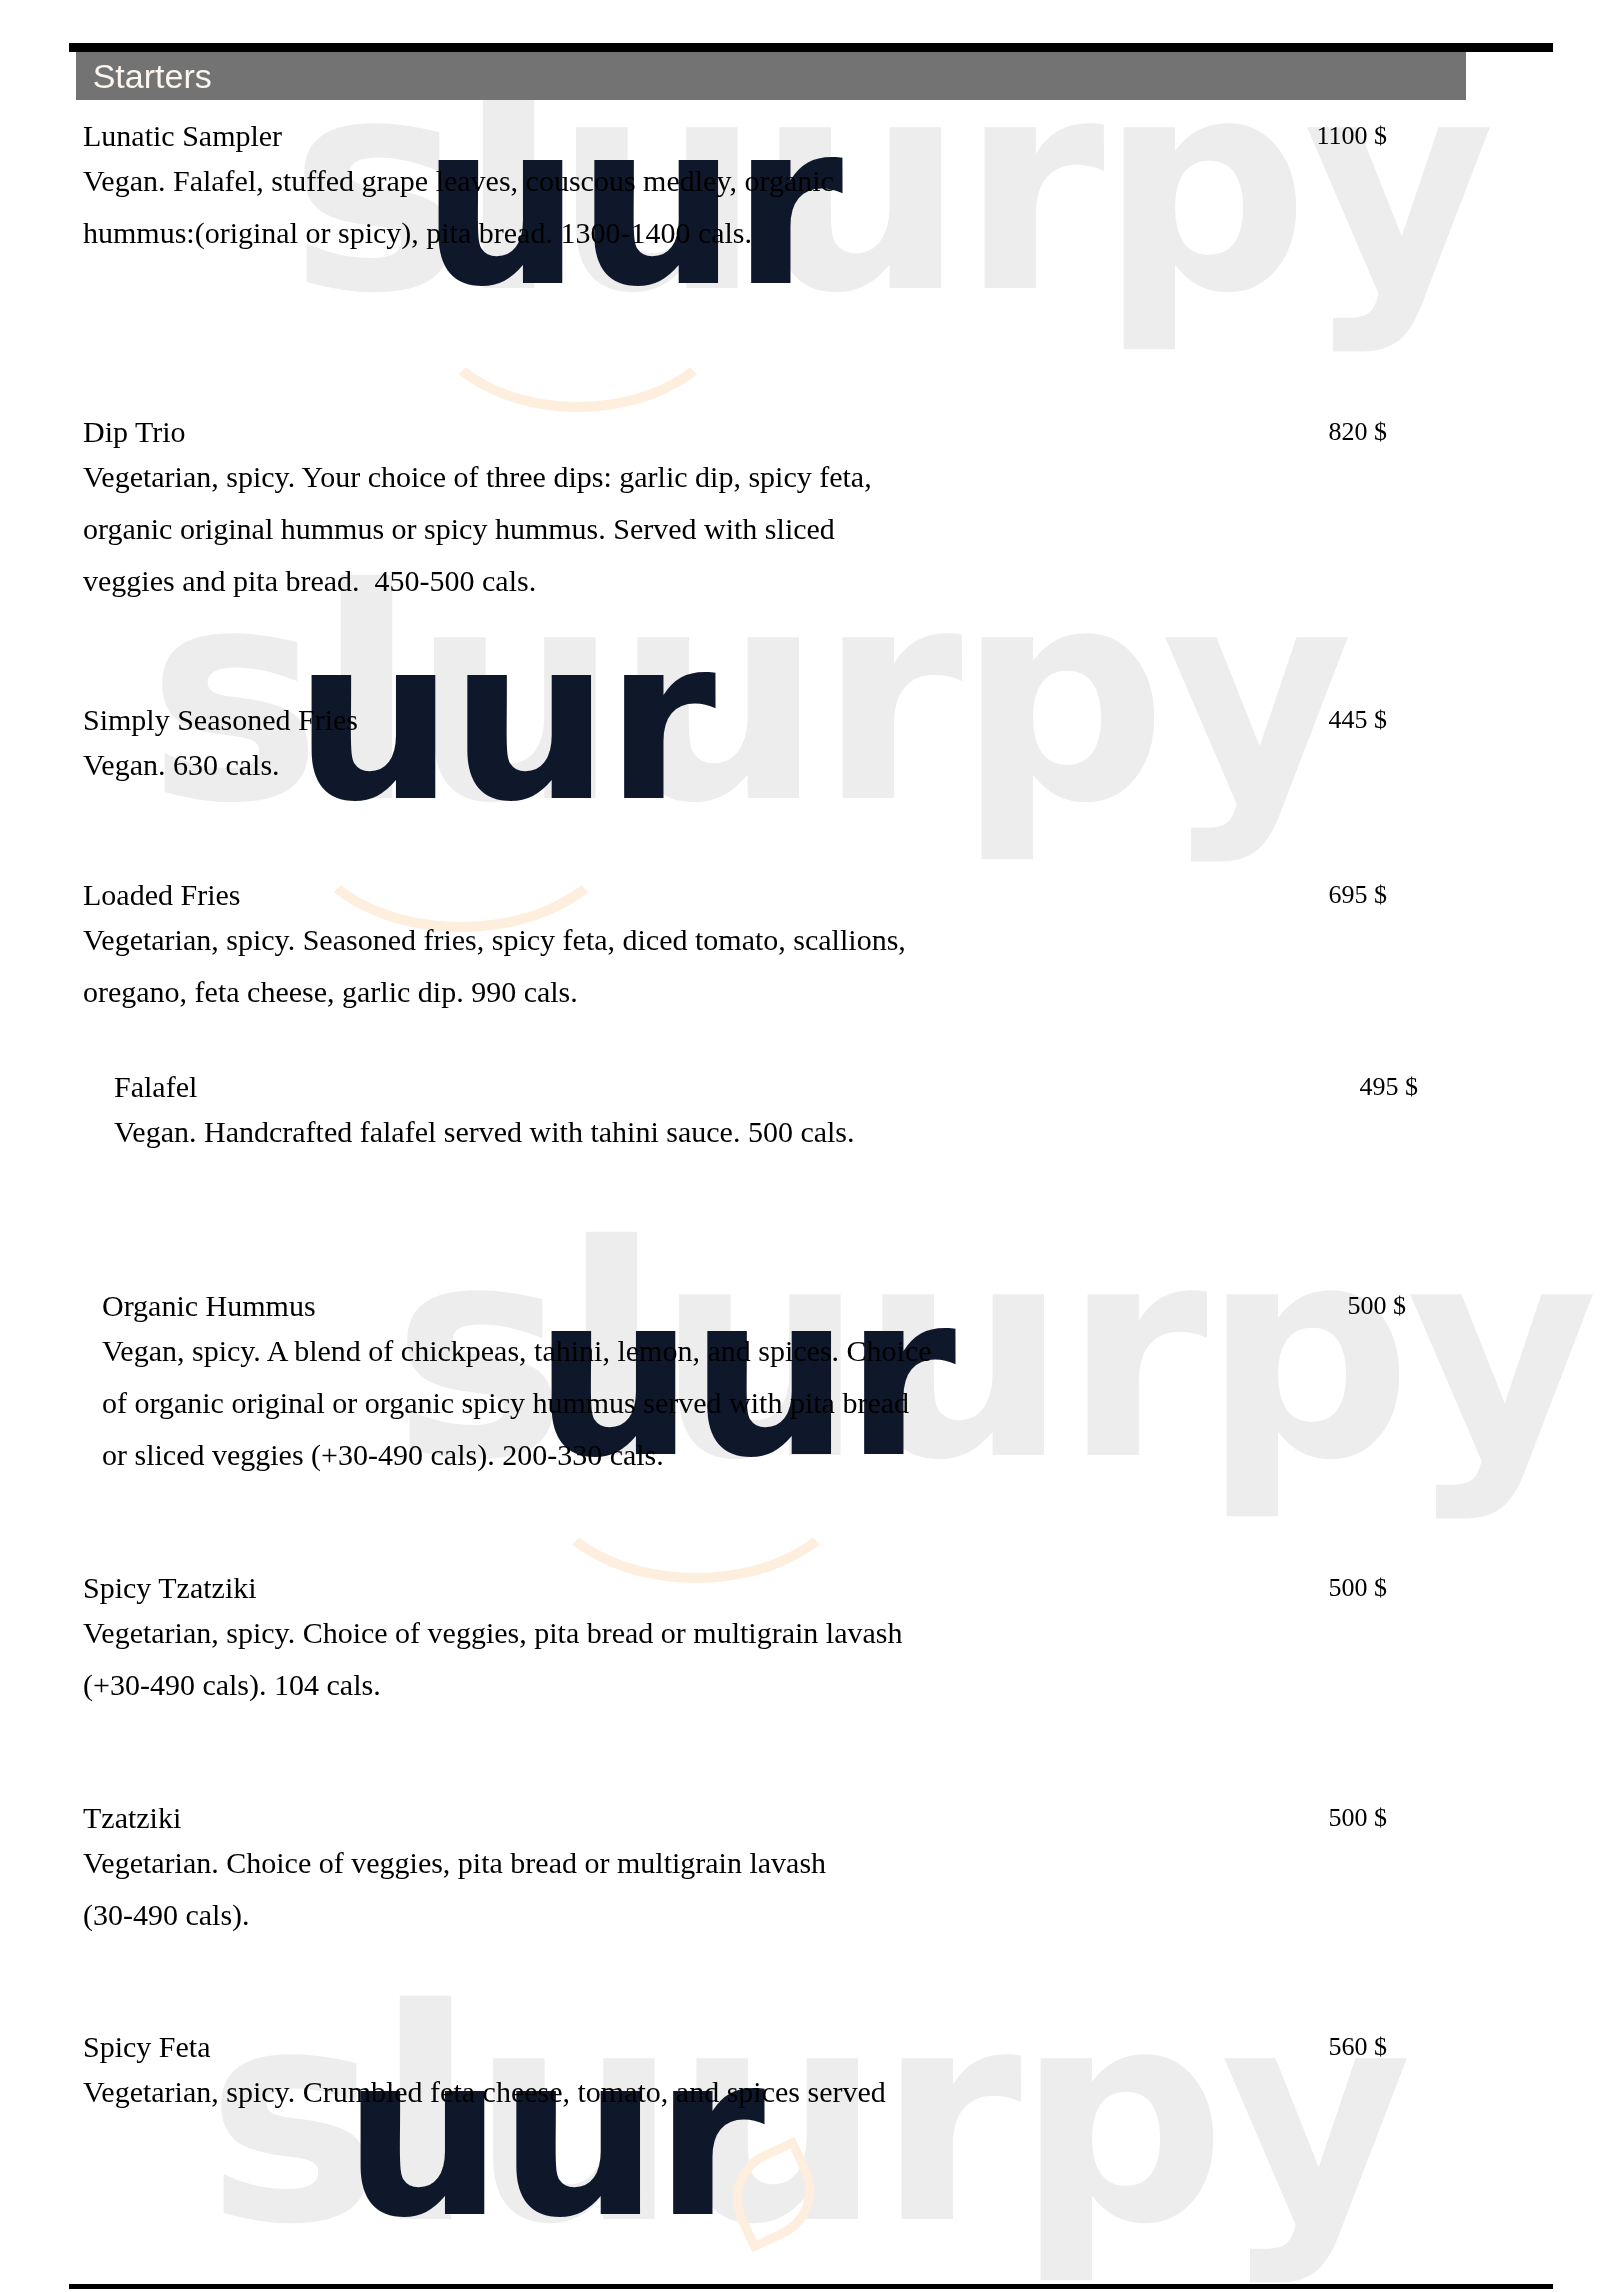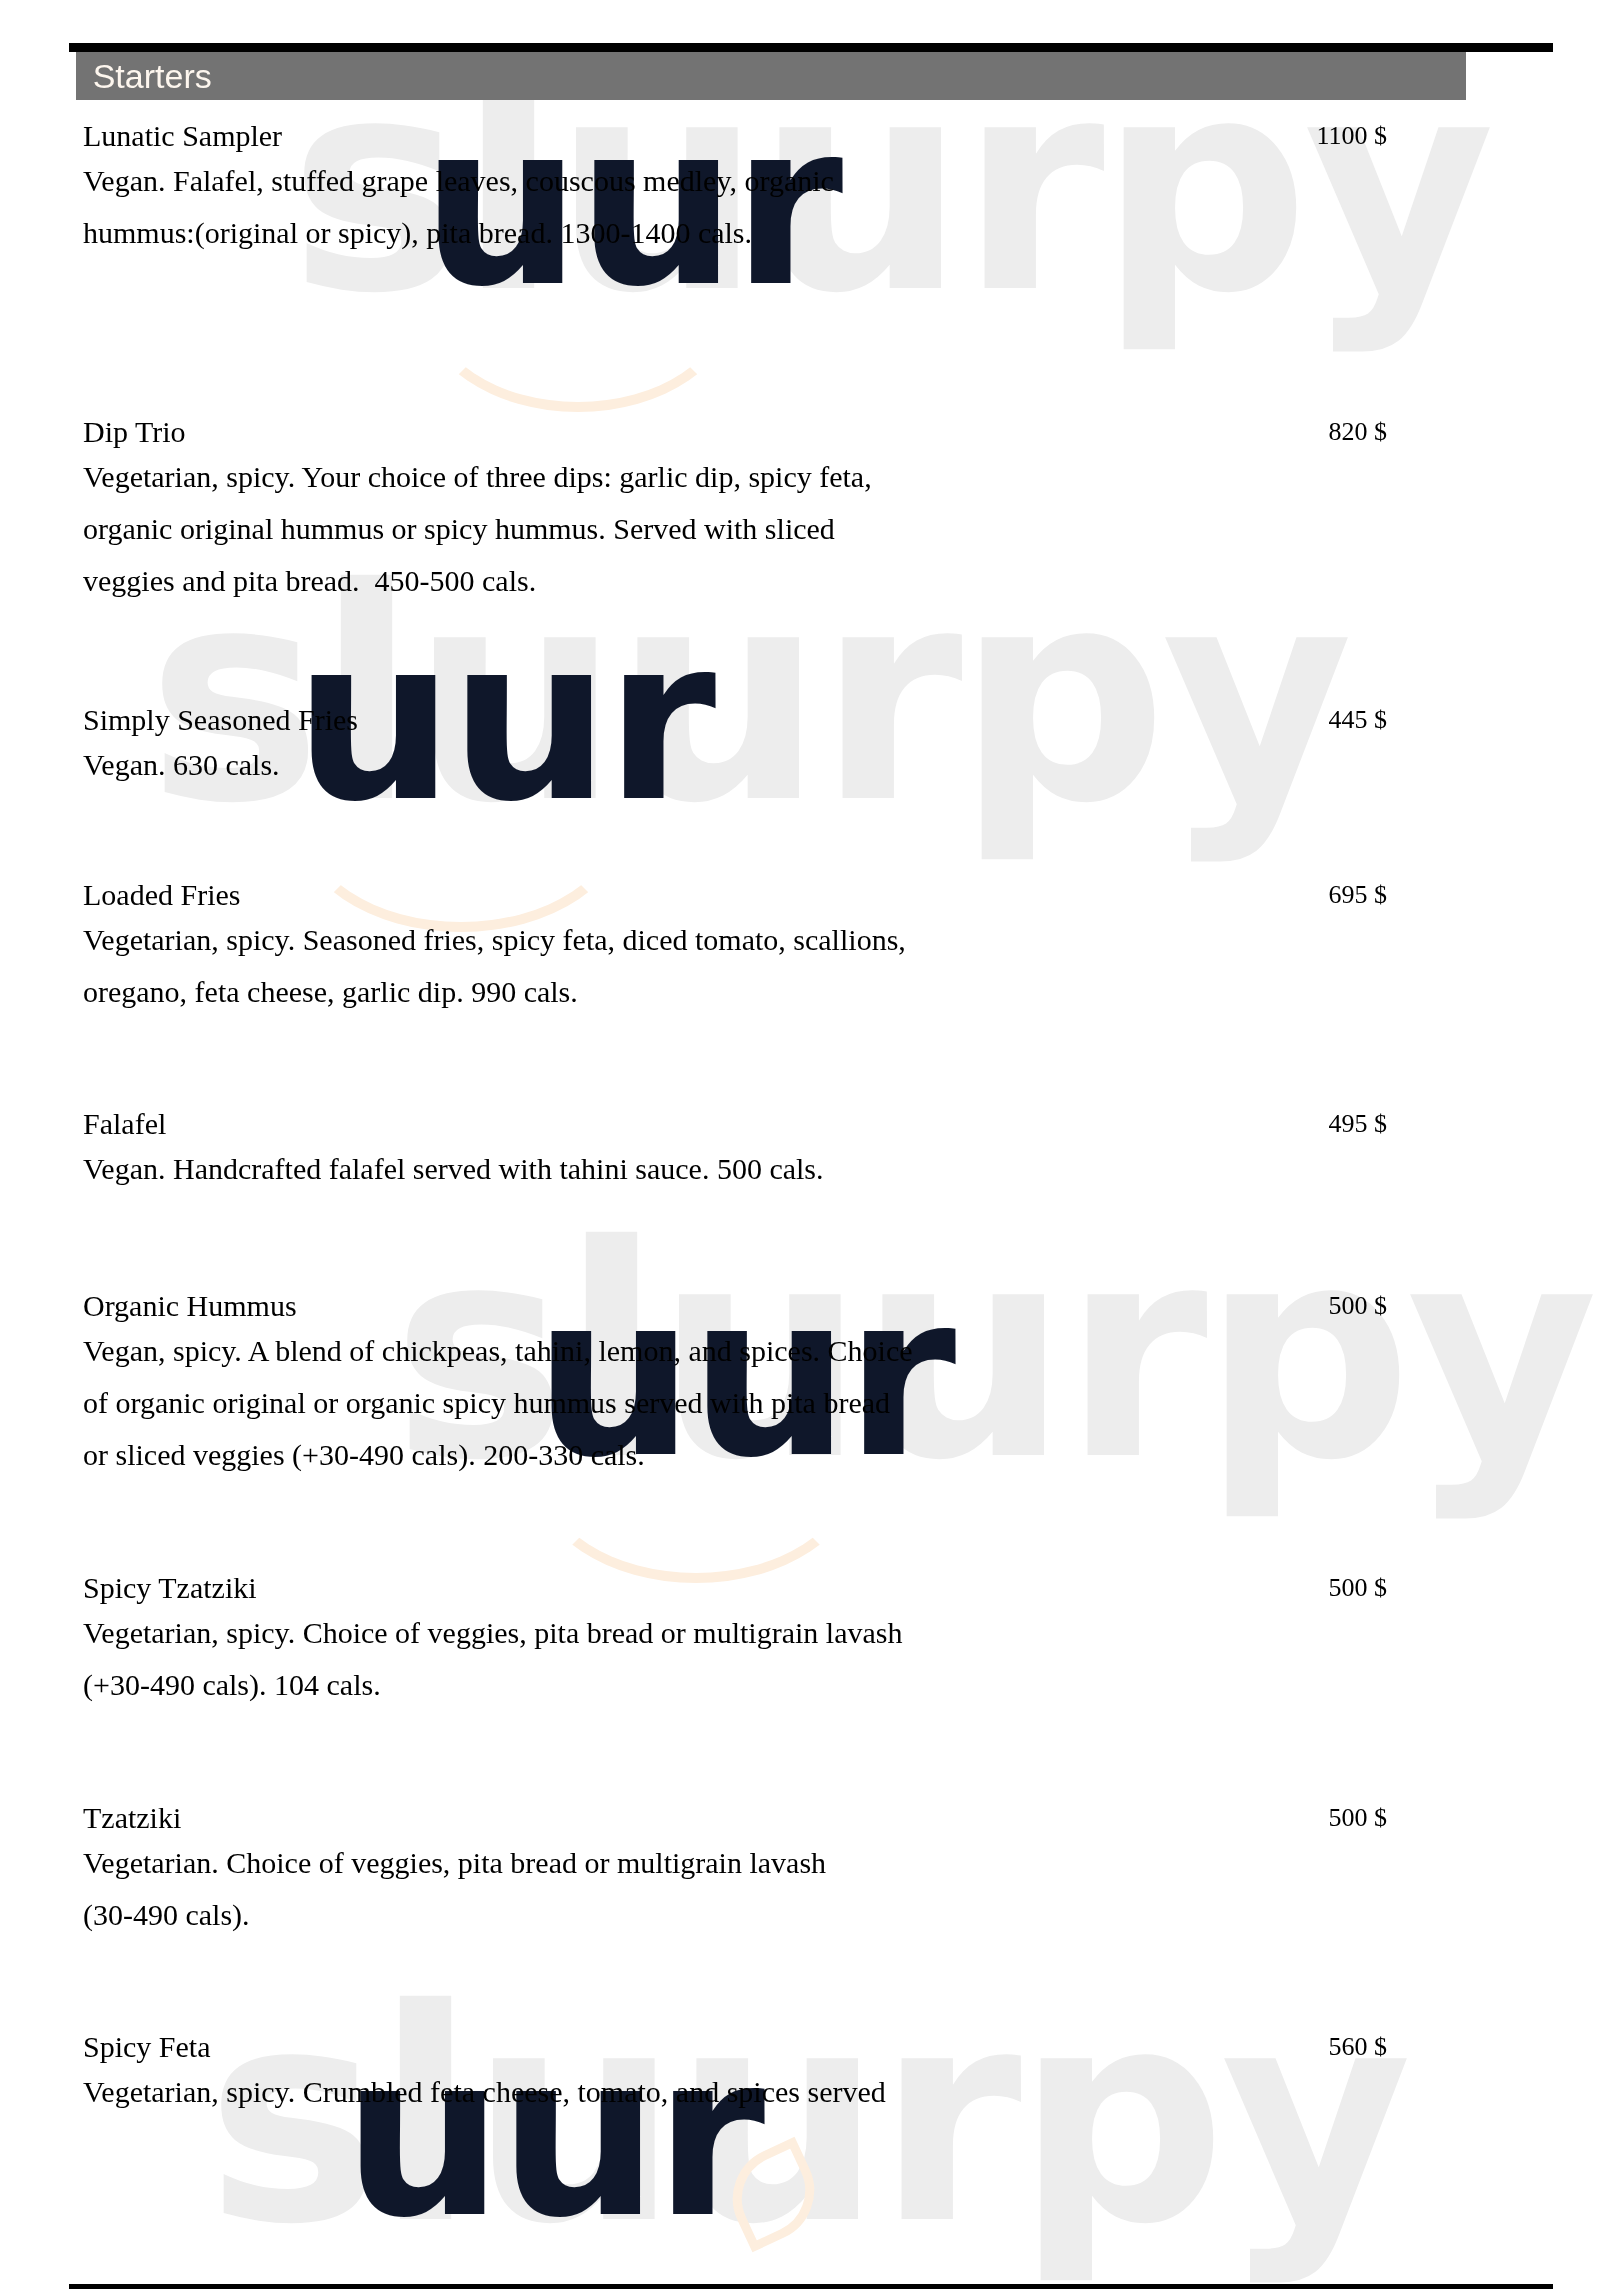--- a/index.html
+++ b/index.html
@@ -200,29 +200,29 @@
 
     <div class="menu-item" style="top:875px;">
       <div class="item-head">
         <span class="item-name">Loaded Fries</span>
         <span class="item-price">695 $</span>
       </div>
       <p class="item-desc">Vegetarian, spicy. Seasoned fries, spicy feta, diced tomato, scallions,
 oregano, feta cheese, garlic dip. 990 cals.</p>
     </div>
 
-    <div class="menu-item" style="top:1104px;">
+    <div class="menu-item" style="top:1067px;margin-left:31px;">
       <div class="item-head">
         <span class="item-name">Falafel</span>
         <span class="item-price">495 $</span>
       </div>
       <p class="item-desc">Vegan. Handcrafted falafel served with tahini sauce. 500 cals.</p>
     </div>
 
-    <div class="menu-item" style="top:1286px;">
+    <div class="menu-item" style="top:1286px;margin-left:19px;">
       <div class="item-head">
         <span class="item-name">Organic Hummus</span>
         <span class="item-price">500 $</span>
       </div>
       <p class="item-desc">Vegan, spicy. A blend of chickpeas, tahini, lemon, and spices. Choice
 of organic original or organic spicy hummus served with pita bread
 or sliced veggies (+30-490 cals). 200-330 cals.</p>
     </div>
 
     <div class="menu-item" style="top:1568px;">

